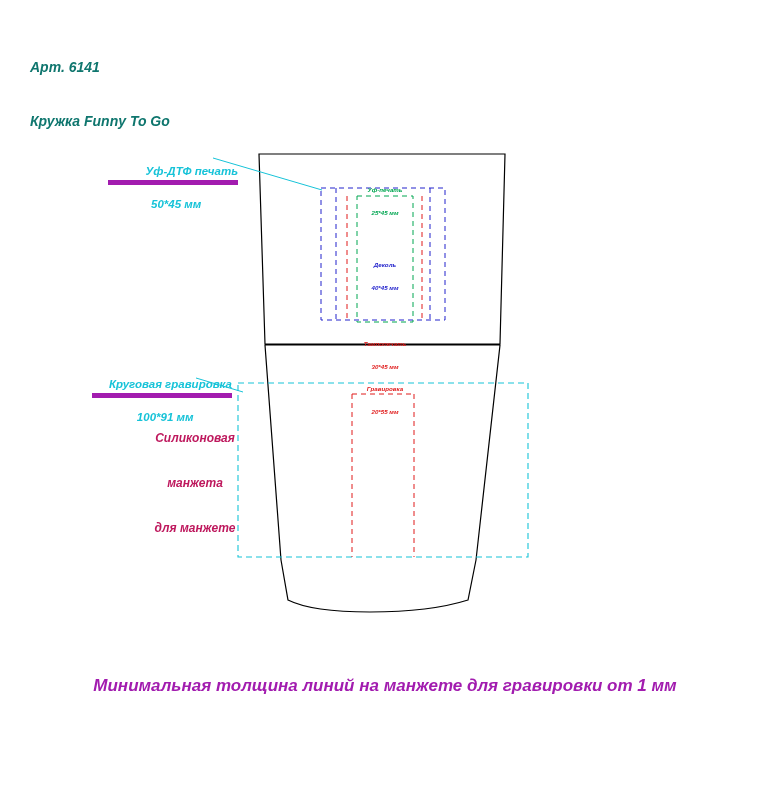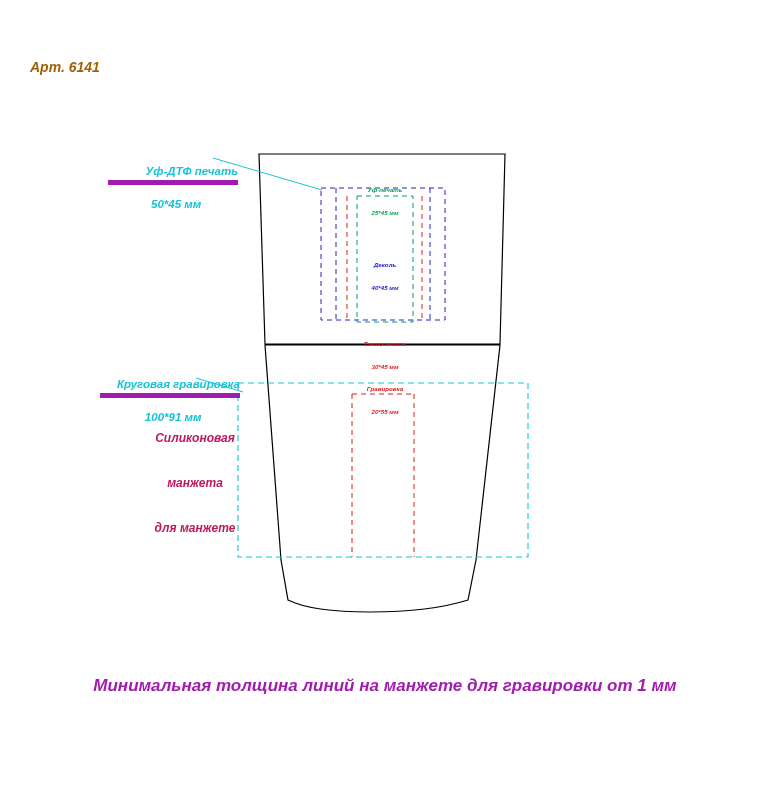--- a/index.html
+++ b/index.html
@@ -17,21 +17,21 @@
     position: absolute;
     left: 0; top: 0;
     width: 770px; height: 804px;
   }
   .art-header {
     position: absolute;
     left: 30px; top: 22px;
     font-style: italic;
     font-weight: bold;
     font-size: 14px;
-    color: #a16207;
+    color: #0f766e;
     line-height: 18px;
     white-space: pre;
   }
   .art-header div { white-space: pre; }
 
   .lbl {
     position: absolute;
     font-style: italic;
     font-weight: bold;
     white-space: pre;
@@ -124,28 +124,29 @@
   </g>
 
   <g>
     <line x1="213" y1="158" x2="322" y2="190" stroke="#17c3d8" stroke-width="1"></line>
     <line x1="196" y1="378" x2="243" y2="392" stroke="#17c3d8" stroke-width="1"></line>
   </g>
 </svg>
 
 <div class="art-header">
   <div>Арт. 6141</div>
+  <div>Кружка Funny To Go</div>
 </div>
 
 <div class="lbl lbl-cyan" style="left:108px; top:139px; width:130px;">
   <span class="underline">Уф-ДТФ печать</span>
   <span>50*45 мм</span>
 </div>
 
-<div class="lbl lbl-cyan" style="left:100px; top:352px; width:140px;">
+<div class="lbl lbl-cyan" style="left:92px; top:352px; width:140px;">
   <span class="underline">Круговая гравировка</span>
   <span>100*91 мм</span>
 </div>
 
 <div class="lbl lbl-black" style="left:142px; top:401px; width:106px;">
   <div>Силиконовая</div>
   <div>манжета</div>
   <div>для манжете</div>
 </div>
 

